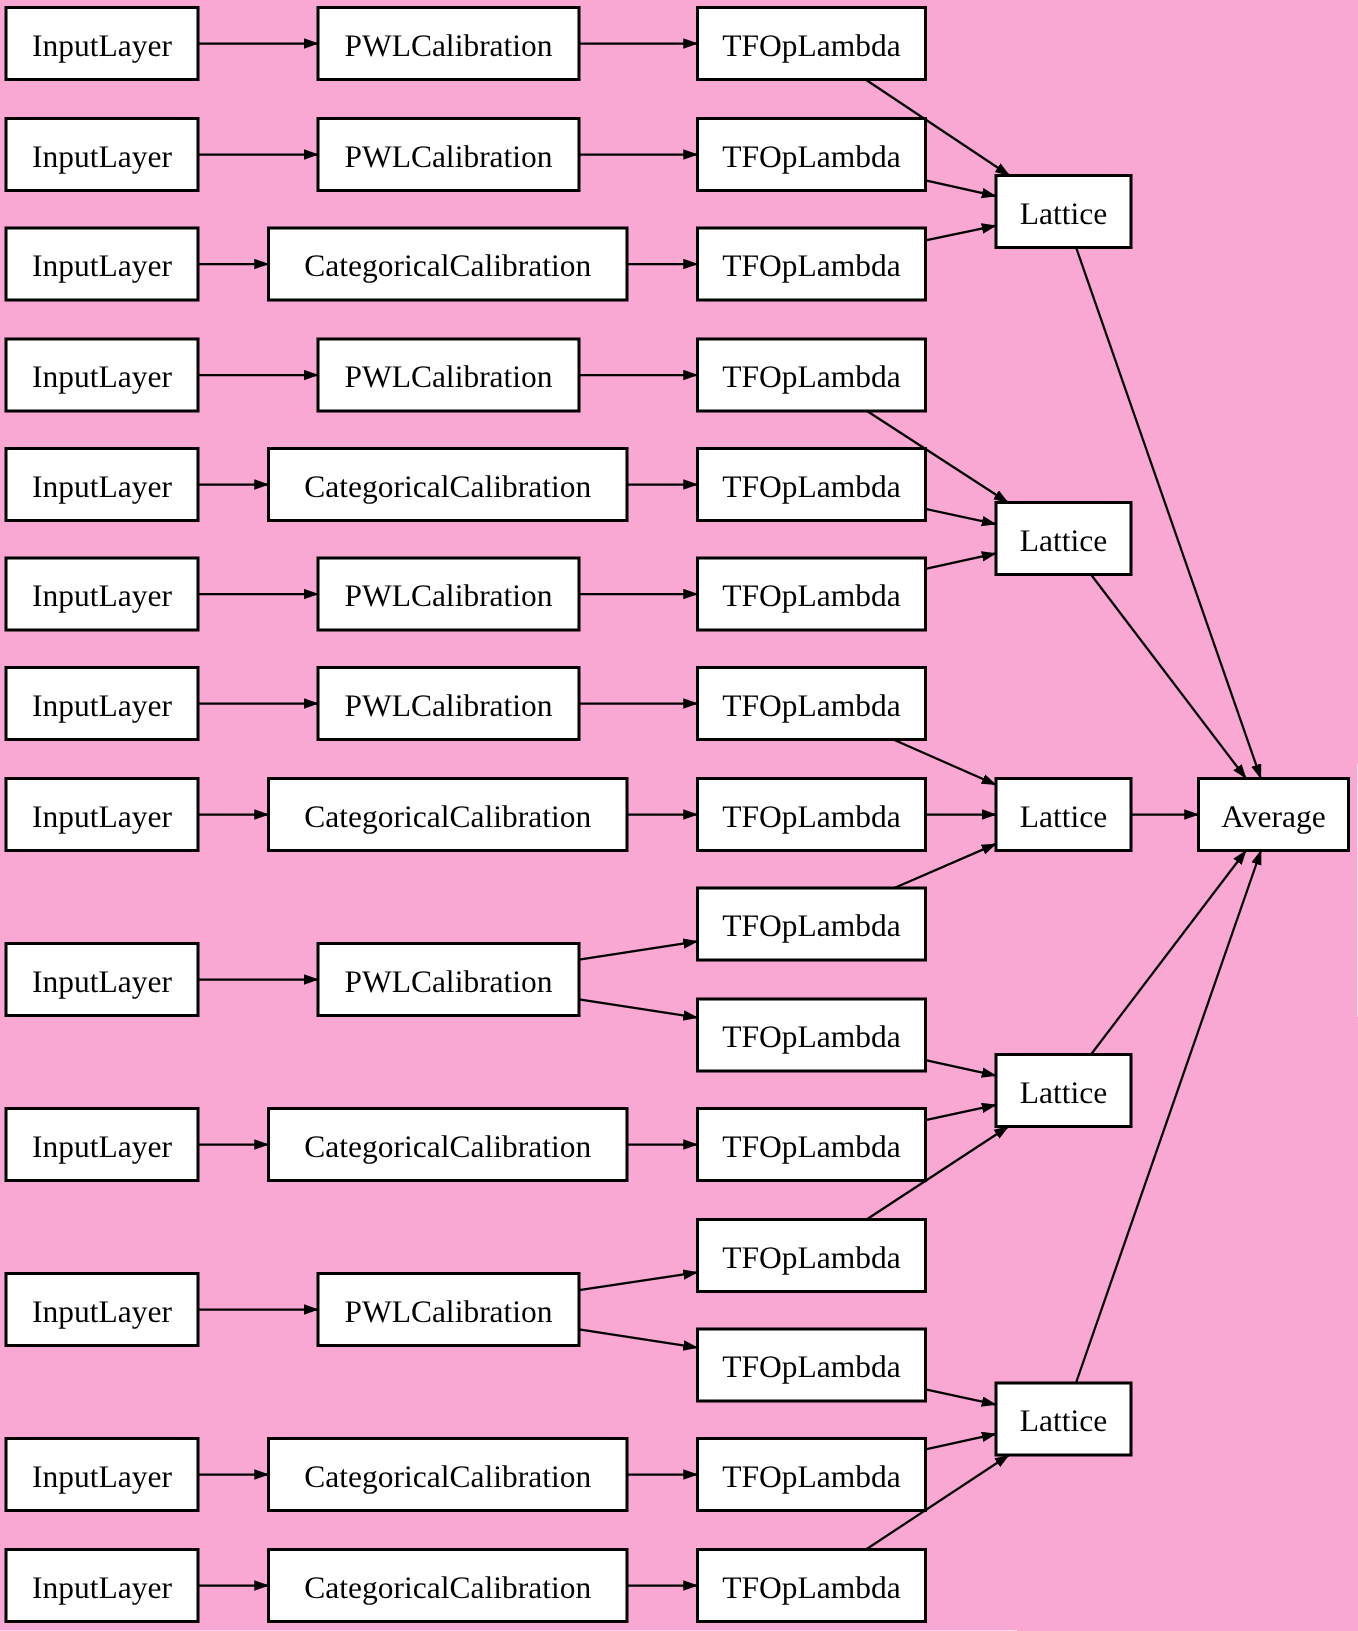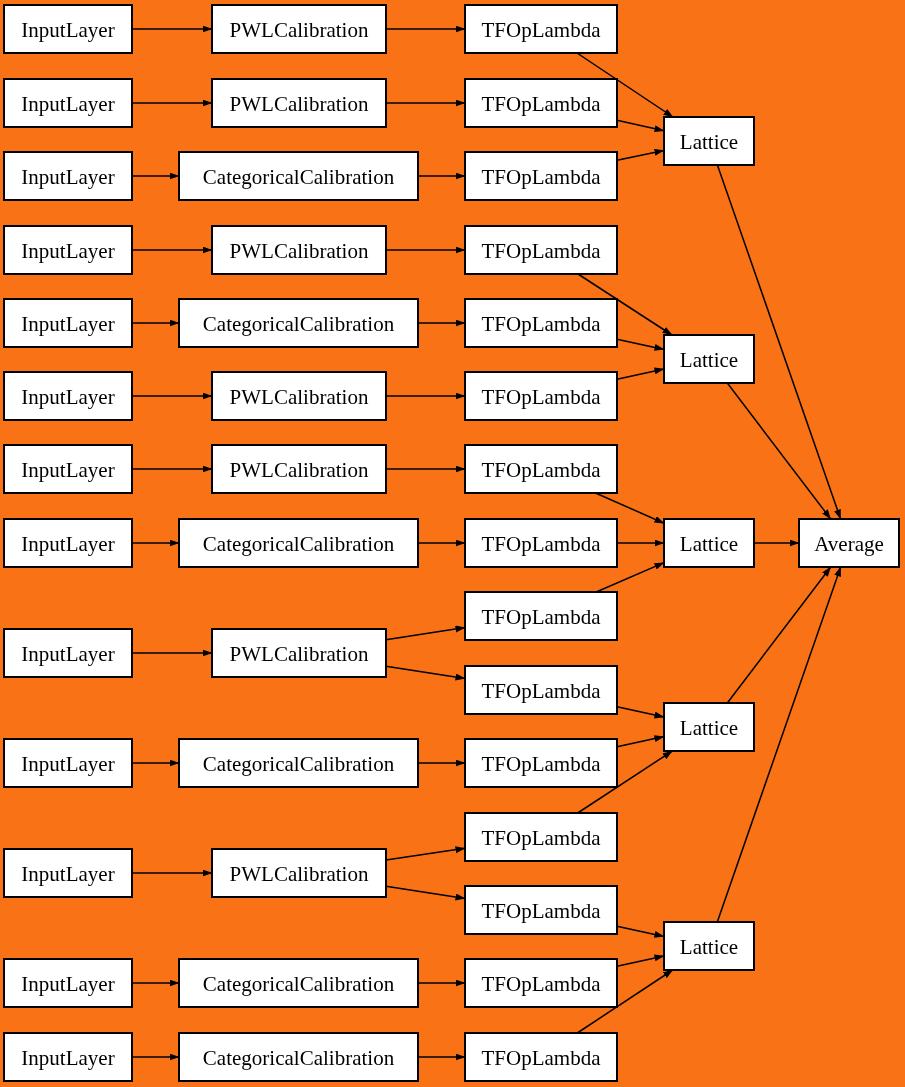--- a/index.html
+++ b/index.html
@@ -4,21 +4,21 @@
 <style>
   html, body {
     margin: 0;
     padding: 0;
     background: #ffffff;
   }
   #canvas-wrap {
     width: 905px;
     height: 1087px;
     position: relative;
-    background: #f97316;
+    background: #f9a8d4;
   }
   svg#graph {
     display: block;
   }
   svg#graph rect.node-box {
     fill: #ffffff;
     stroke: #000000;
     stroke-width: 2;
   }
   svg#graph line.edge {

